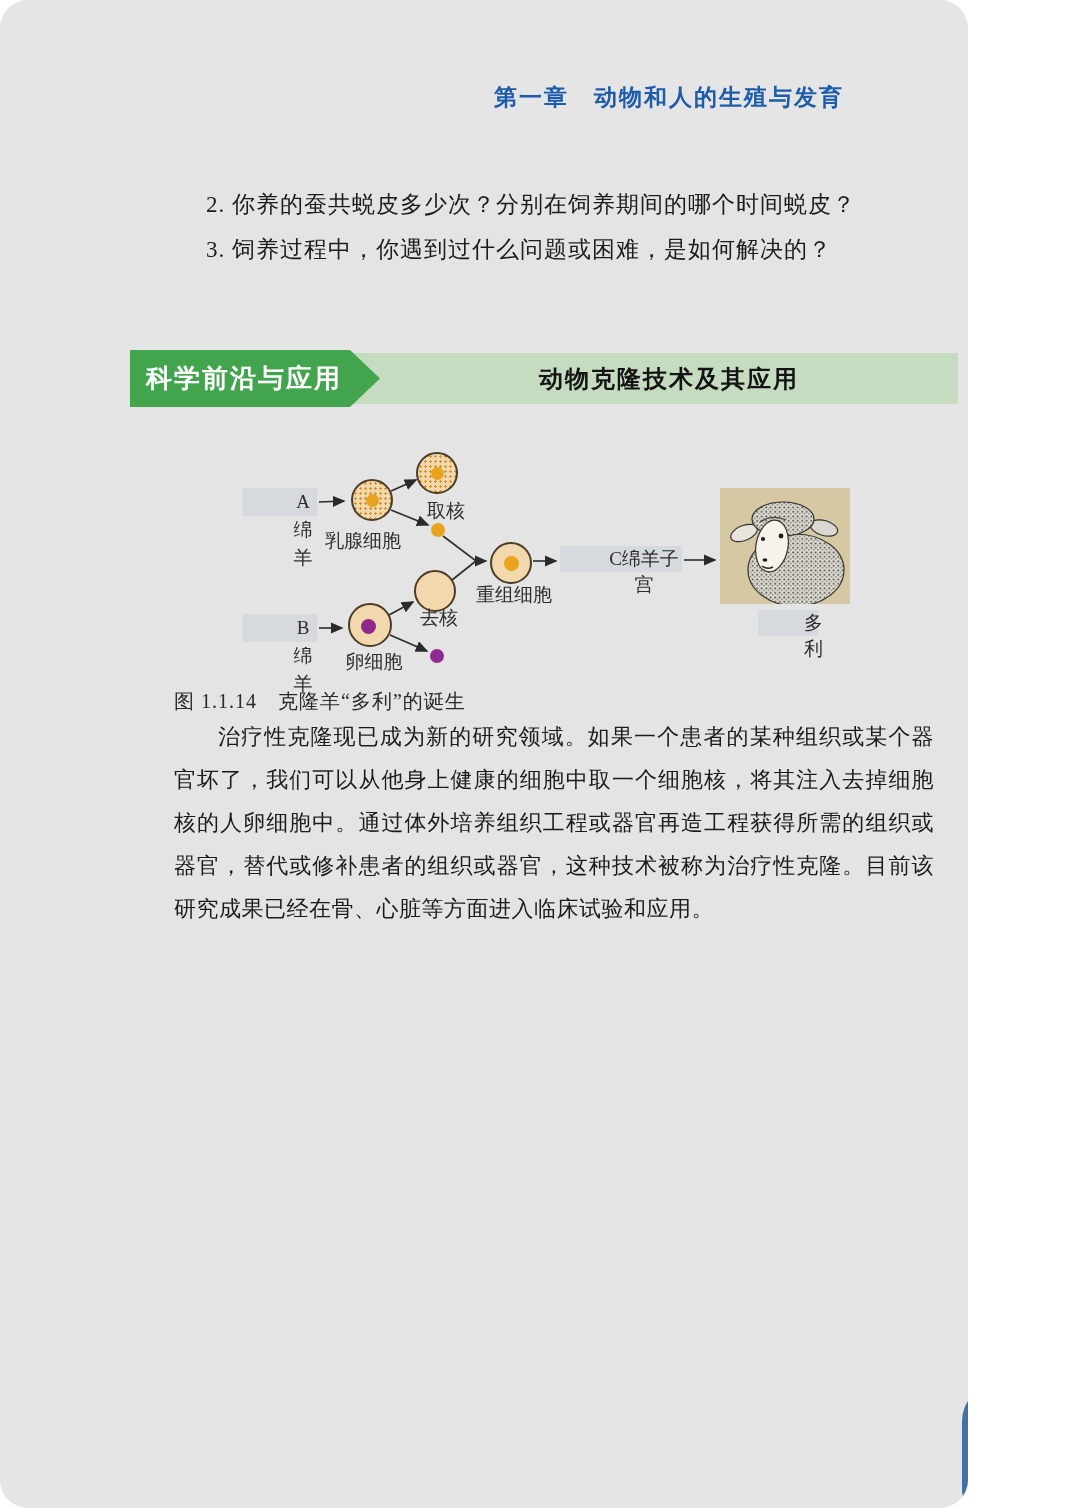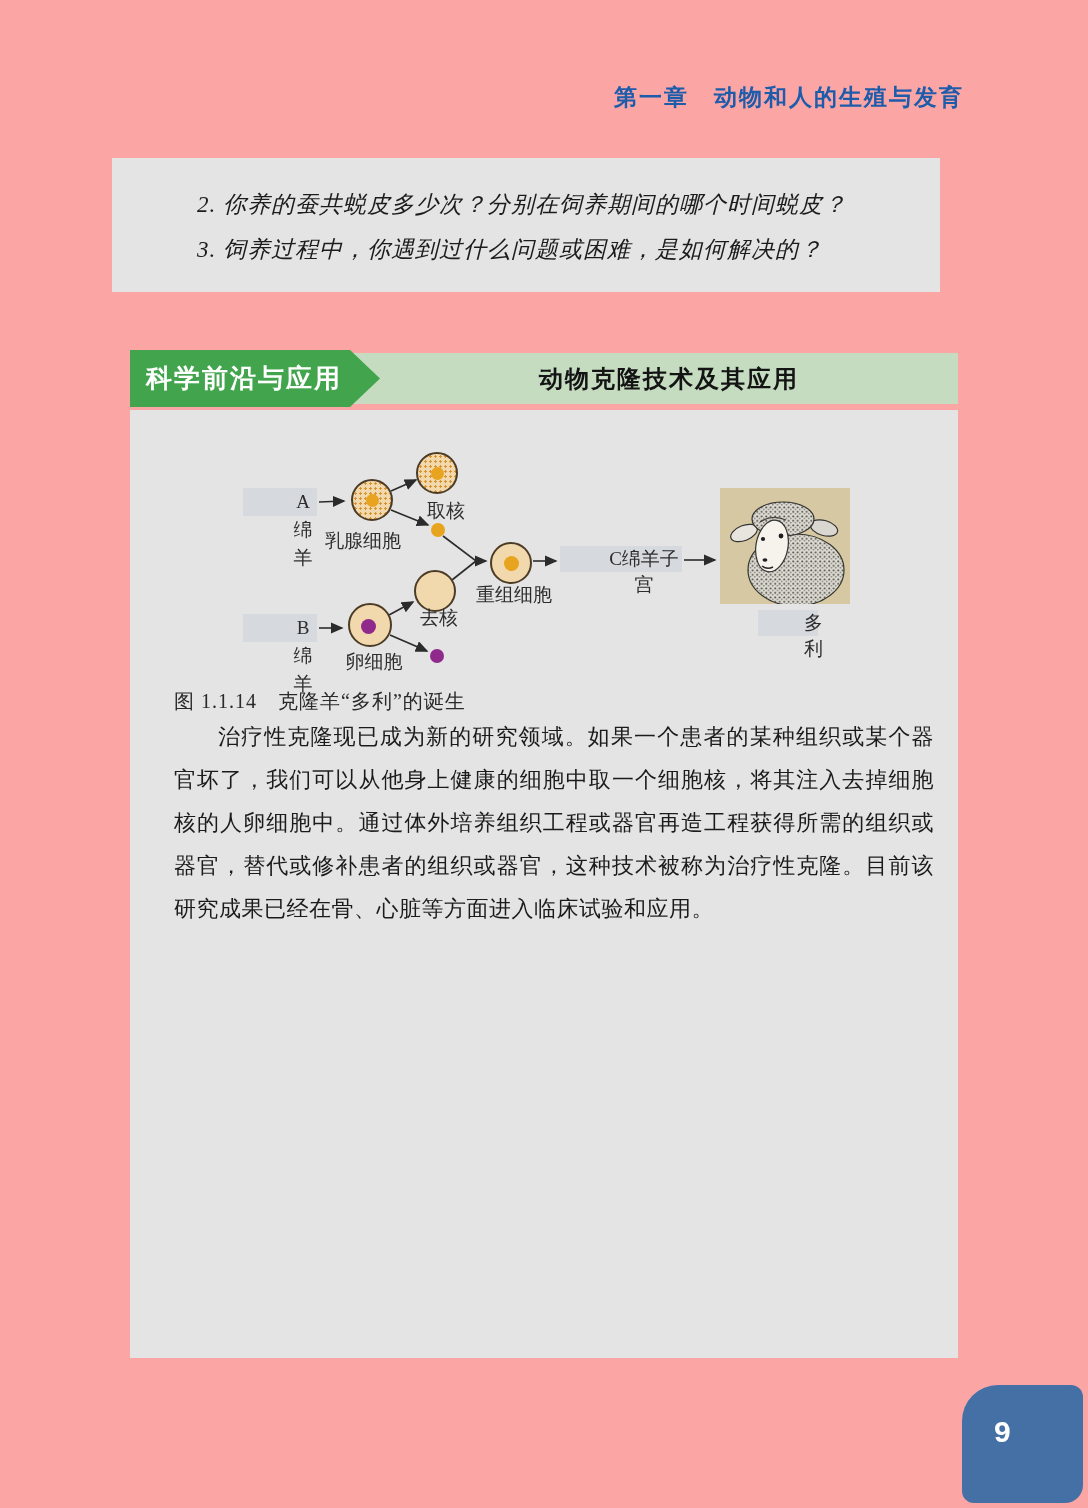--- a/index.html
+++ b/index.html
@@ -1,32 +1,33 @@
 <!DOCTYPE html>
 <html><head>
 <meta charset="utf-8">
 <style>
   * { margin:0; padding:0; box-sizing:border-box; }
   html,body { background:#ffffff; }
   .page {
-    position:relative; width:1088px; height:1508px;
-    background:#fca5a5; overflow:hidden;
+    position:relative; width:968px; height:1508px;
+    background:#e5e5e5; overflow:hidden;
     font-family:"Liberation Serif", serif;
+    border-radius:28px;
   }
   
   .chapter-head {
     position:absolute; top:82px; right:124px;
     font-family:"Liberation Sans", sans-serif;
     font-weight:bold; font-size:23px; color:#1d5cab; letter-spacing:2px;
     white-space:nowrap;
   }
   
   .box-questions {
-    position:absolute; left:112px; top:158px; width:828px; height:134px;
-    background:#e4e4e5; padding:24px 20px 0 85px;font-style:italic;
+    position:absolute; left:121px; top:158px; width:828px; height:134px;
+    background:#e4e4e5; padding:24px 20px 0 85px;
   }
   .q-line {
     font-size:23px; line-height:45px; color:#1c1c1c; letter-spacing:1px;
     white-space:nowrap;
   }
   
   .banner-strip {
     position:absolute; left:130px; top:353px; width:828px; height:51px;
     background:#c5dcc0;
   }

